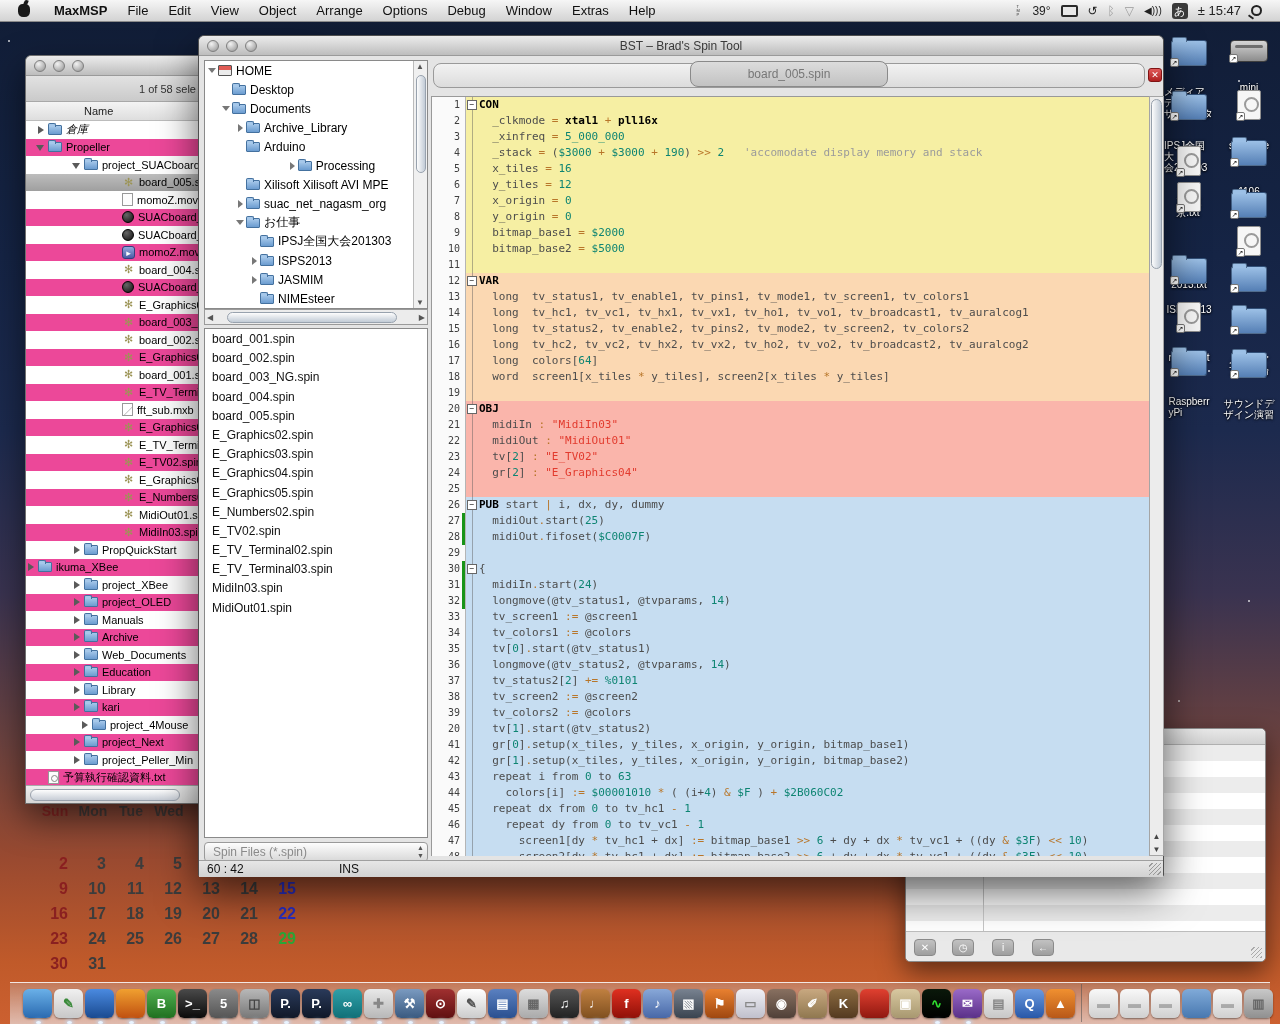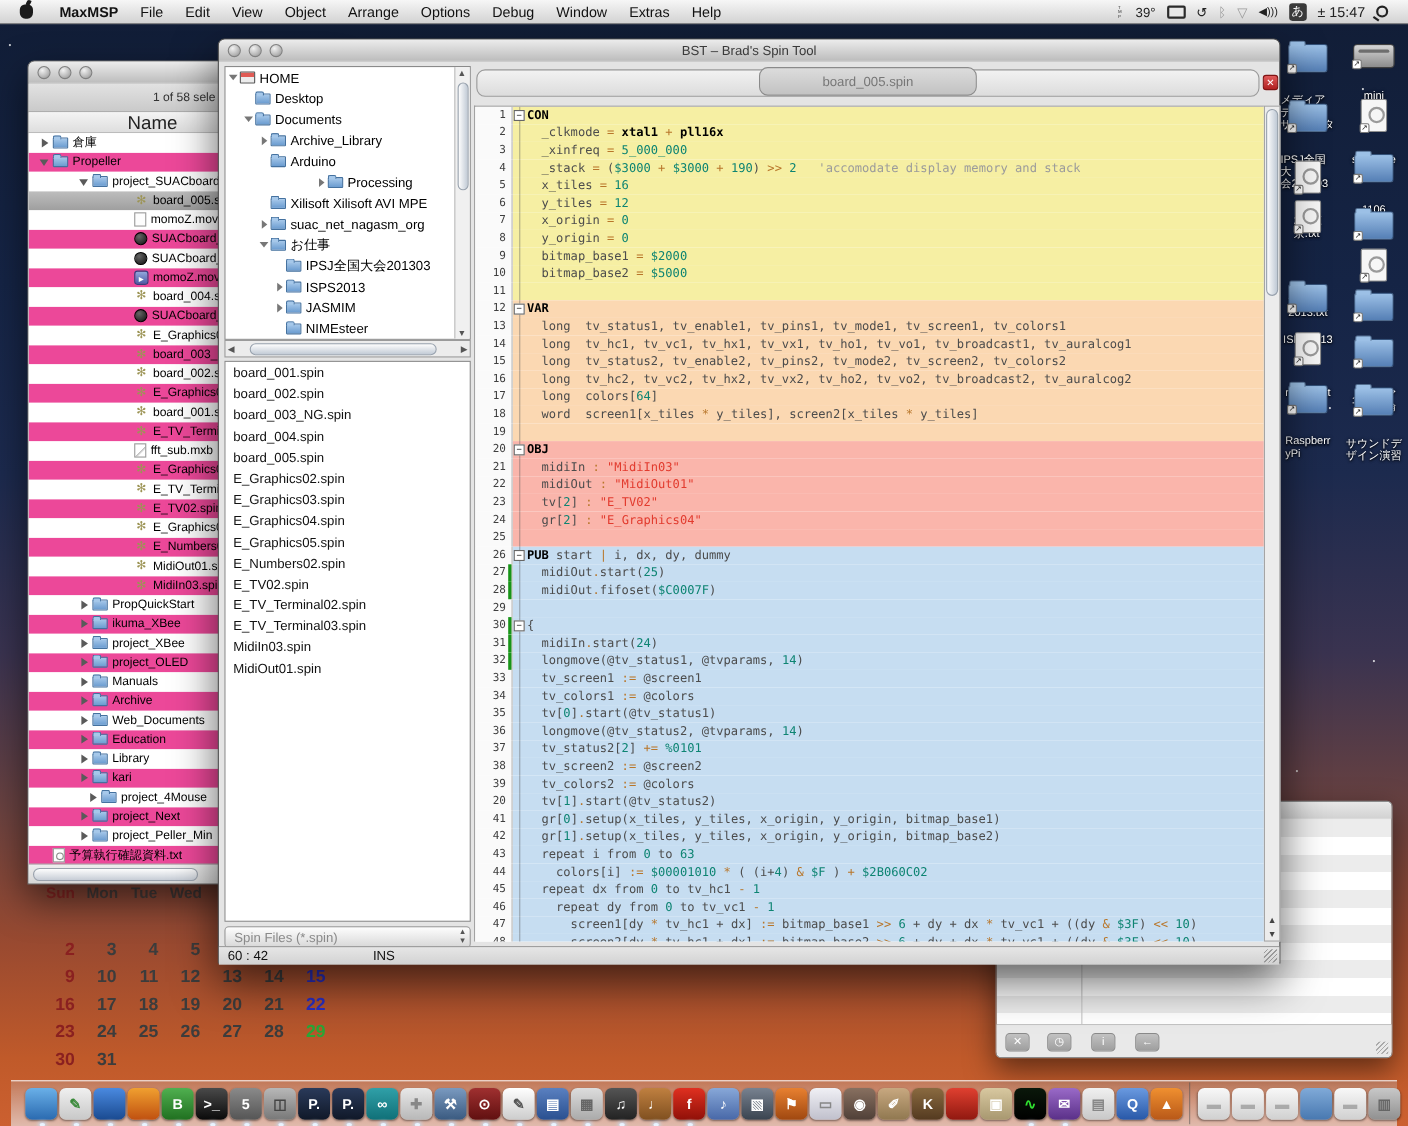--- a/index.html
+++ b/index.html
@@ -26,21 +26,21 @@
 .dimico{color:#9a9a9a}
 
 
 .circles{position:absolute;left:8px;top:4px;display:flex;gap:7px}
 .circ{width:12px;height:12px;border-radius:50%;background:radial-gradient(circle at 35% 30%,#f2f2f2,#b8b8b8 60%,#8f8f8f);border:1px solid #7f7f7f}
 
 
 .finder-win{position:absolute;left:25px;top:55px;width:285px;height:749px;z-index:10;background:#e8e8e8;border:1px solid #6f6f6f;border-radius:6px 6px 0 0;box-shadow:0 14px 34px rgba(0,0,0,.55)}
 .f-title{position:relative;height:20px;background:linear-gradient(#ececec,#bdbdbd);border-bottom:1px solid #9a9a9a;border-radius:6px 6px 0 0}
 .f-toolbar{height:26px;background:linear-gradient(#e2e2e2,#cacaca);border-bottom:1px solid #a8a8a8;display:flex;align-items:center;justify-content:center;font-size:11px;color:#333}
-.f-colhead{height:19px;background:linear-gradient(#f4f4f4,#dedede);border-bottom:1px solid #bcbcbc;font-size:17px;color:#222;padding-left:90px;line-height:19px}
+.f-colhead{height:19px;background:linear-gradient(#f4f4f4,#dedede);border-bottom:1px solid #bcbcbc;font-size:11px;color:#222;padding-left:58px;line-height:19px}
 .f-body{background:#fff;height:665px;overflow:hidden}
 .frow{height:17.5px;display:flex;align-items:center;font-size:11px;color:#000;white-space:nowrap;overflow:hidden}
 .frow.odd{background:#ec4899}
 .frow.sel{background:linear-gradient(#bdbdbd,#9f9f9f)}
 .disc{width:10px;height:10px;flex:none;position:relative;margin-right:2px}
 .disc.right::before{content:"";position:absolute;left:2px;top:1px;border-left:6px solid #5a5a5a;border-top:4px solid transparent;border-bottom:4px solid transparent}
 .disc.down::before{content:"";position:absolute;left:0;top:3px;border-top:6px solid #5a5a5a;border-left:4px solid transparent;border-right:4px solid transparent}
 .flabel{margin-left:4px}
 
 .fi{flex:none;display:inline-block;position:relative}
@@ -300,21 +300,21 @@
       <div class="circ"></div>
       <div class="circ"></div>
       <div class="circ"></div>
     </div>
   </div>
   <div class="f-toolbar">
       <span>1 of 58 sele</span>
     </div>
   <div class="f-colhead">Name</div>
   <div class="f-body" id="finderlist">
-      <div class="frow" style="padding-left: 10px;">
+      <div class="frow" style="padding-left: 10px; font-style: italic;">
         <span class="disc right"></span>
         <span class="fi fi-folder"></span>
         <span class="flabel">倉庫</span>
       </div>
       <div class="frow odd" style="padding-left: 10px;">
         <span class="disc down"></span>
         <span class="fi fi-folder"></span>
         <span class="flabel">Propeller</span>
       </div>
       <div class="frow" style="padding-left: 46px;">
@@ -425,21 +425,21 @@
       <div class="frow odd" style="padding-left: 84px;">
         <span class="disc"></span>
         <span class="fi fi-spin"></span>
         <span class="flabel">MidiIn03.spin</span>
       </div>
       <div class="frow" style="padding-left: 46px;">
         <span class="disc right"></span>
         <span class="fi fi-folder"></span>
         <span class="flabel">PropQuickStart</span>
       </div>
-      <div class="frow odd" style="padding-left: 46px;">
+      <div class="frow odd" style="">
         <span class="disc right"></span>
         <span class="fi fi-folder"></span>
         <span class="flabel">ikuma_XBee</span>
       </div>
       <div class="frow" style="padding-left: 46px;">
         <span class="disc right"></span>
         <span class="fi fi-folder"></span>
         <span class="flabel">project_XBee</span>
       </div>
       <div class="frow odd" style="padding-left: 46px;">

